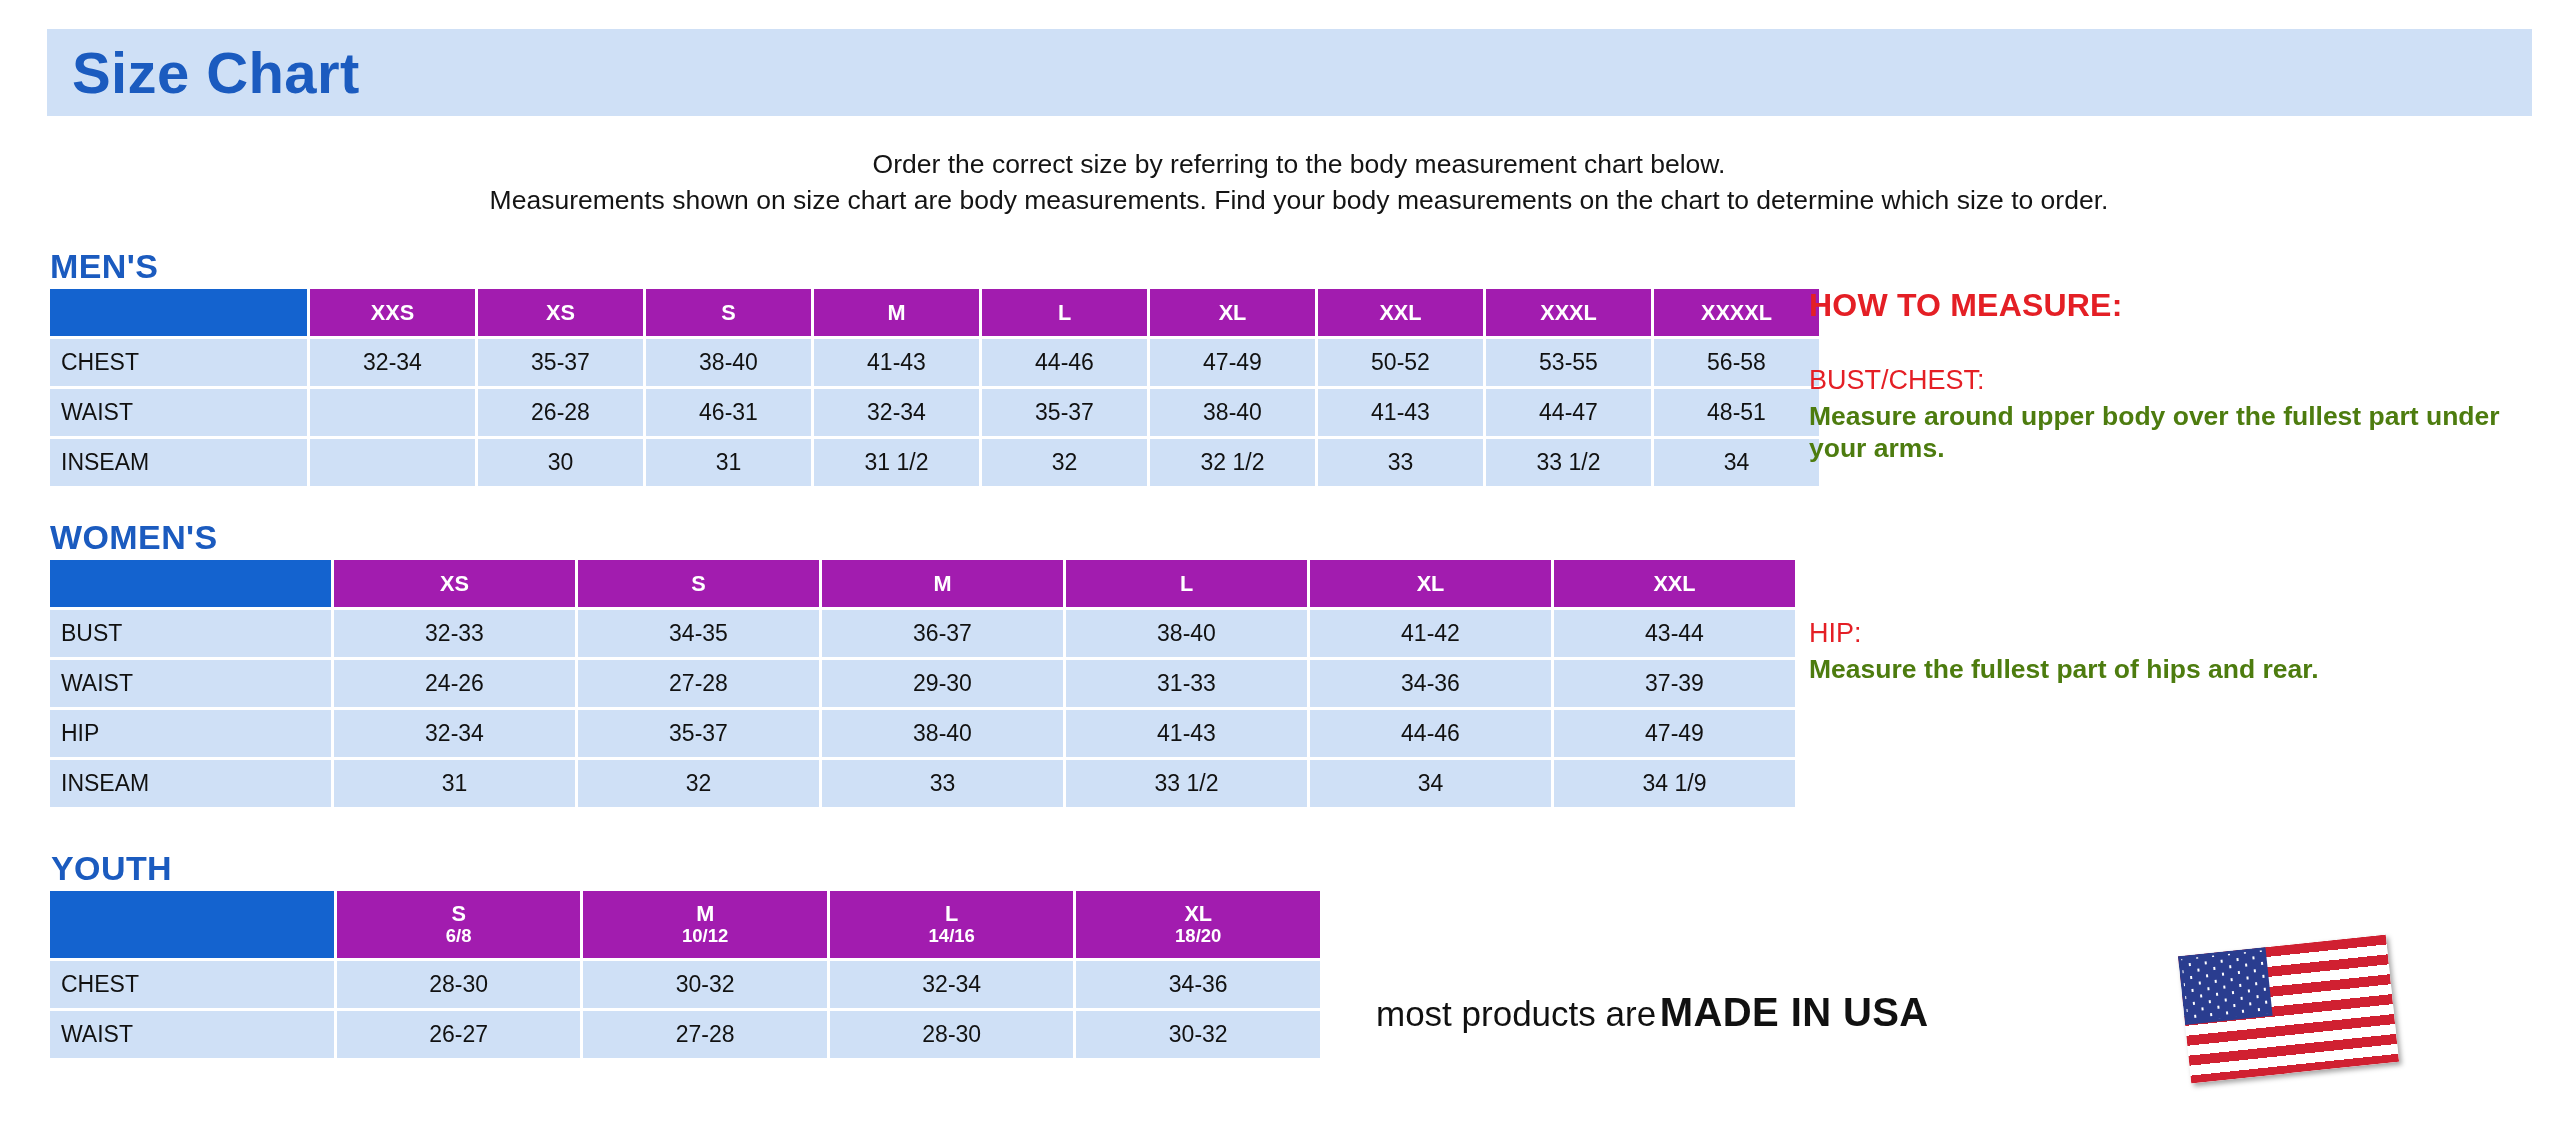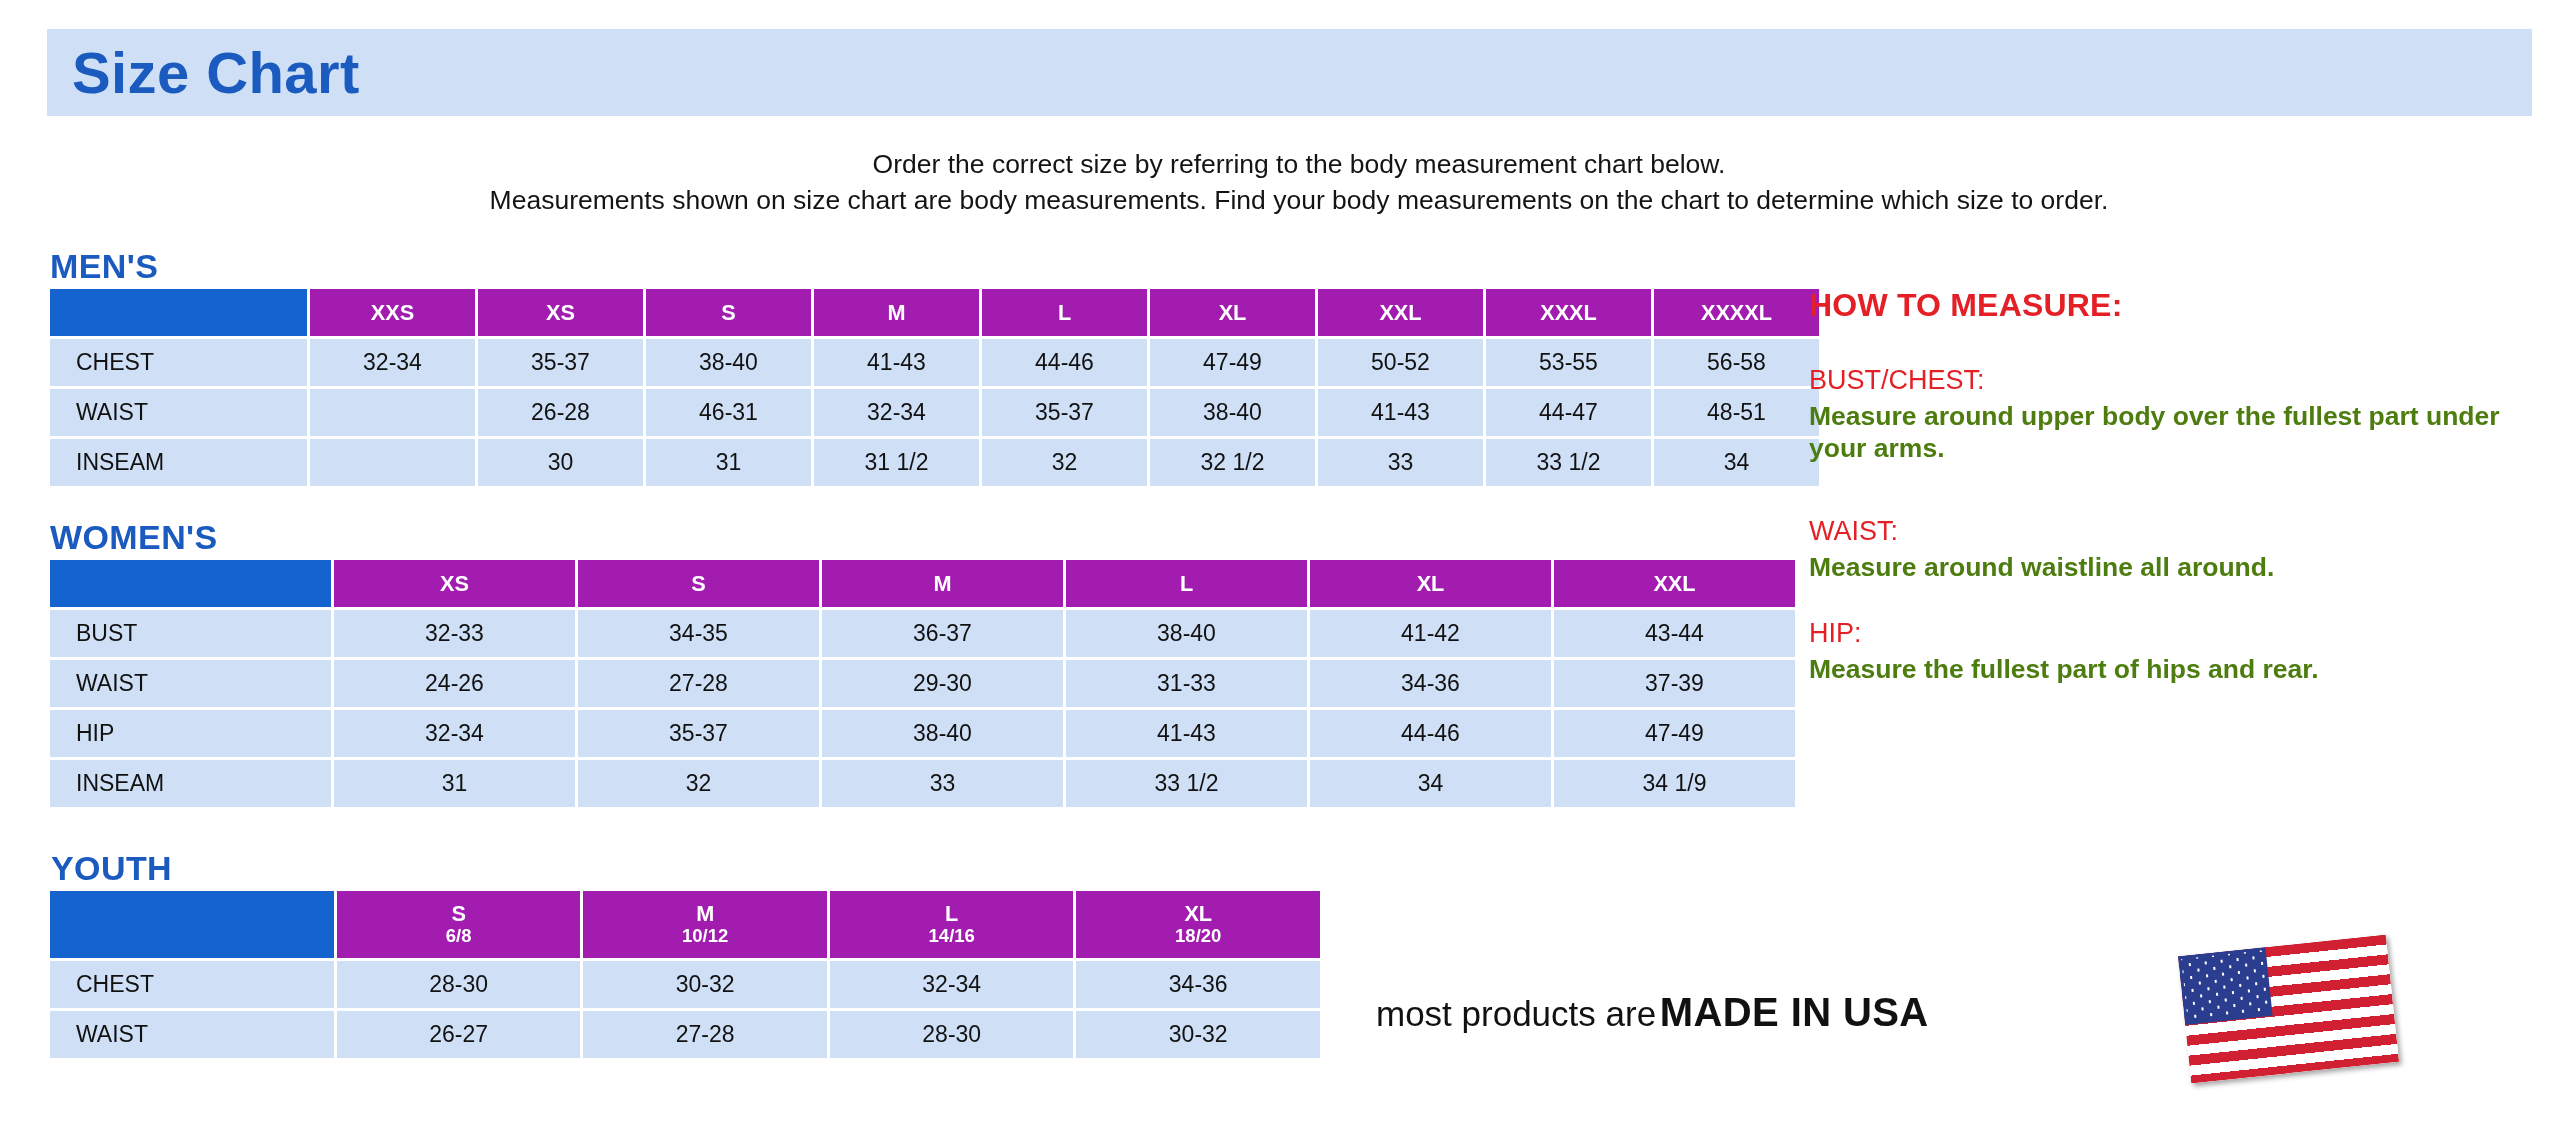--- a/index.html
+++ b/index.html
@@ -89,21 +89,21 @@
     background: #a21caf;
     color: #ffffff;
     font-weight: bold;
     font-size: 21.7px;
   }
   table.size-table th.corner {
     background: #1463cf;
   }
   table.size-table td.rowhead {
     text-align: left;
-    padding-left: 26px;
+    padding-left: 11px;
     font-size: 23px;
     color: #111111;
   }
   table.size-table th .sub {
     display: block;
     font-size: 18.5px;
     font-weight: bold;
     line-height: 21px;
   }
   table.size-table th .main {
@@ -422,24 +422,20 @@
     </tbody>
   </table>
 
   <div class="how-title">HOW TO MEASURE:</div>
 
   <div class="measure-block" id="mb-bust">
     <div class="measure-head">BUST/CHEST:</div>
     <div class="measure-body">Measure around upper body over the fullest part under your arms.</div>
   </div>
 
-  <div class="measure-block" id="mb-waist">
-    <div class="measure-head">WAIST:</div>
-    <div class="measure-body">Measure around waistline all around.</div>
-  </div>
 
   <div class="measure-block" id="mb-hip">
     <div class="measure-head">HIP:</div>
     <div class="measure-body">Measure the fullest part of hips and rear.</div>
   </div>
 
 
   <div class="made-line">
     <span class="small">most products are</span>
     <span class="big">MADE IN USA</span>

